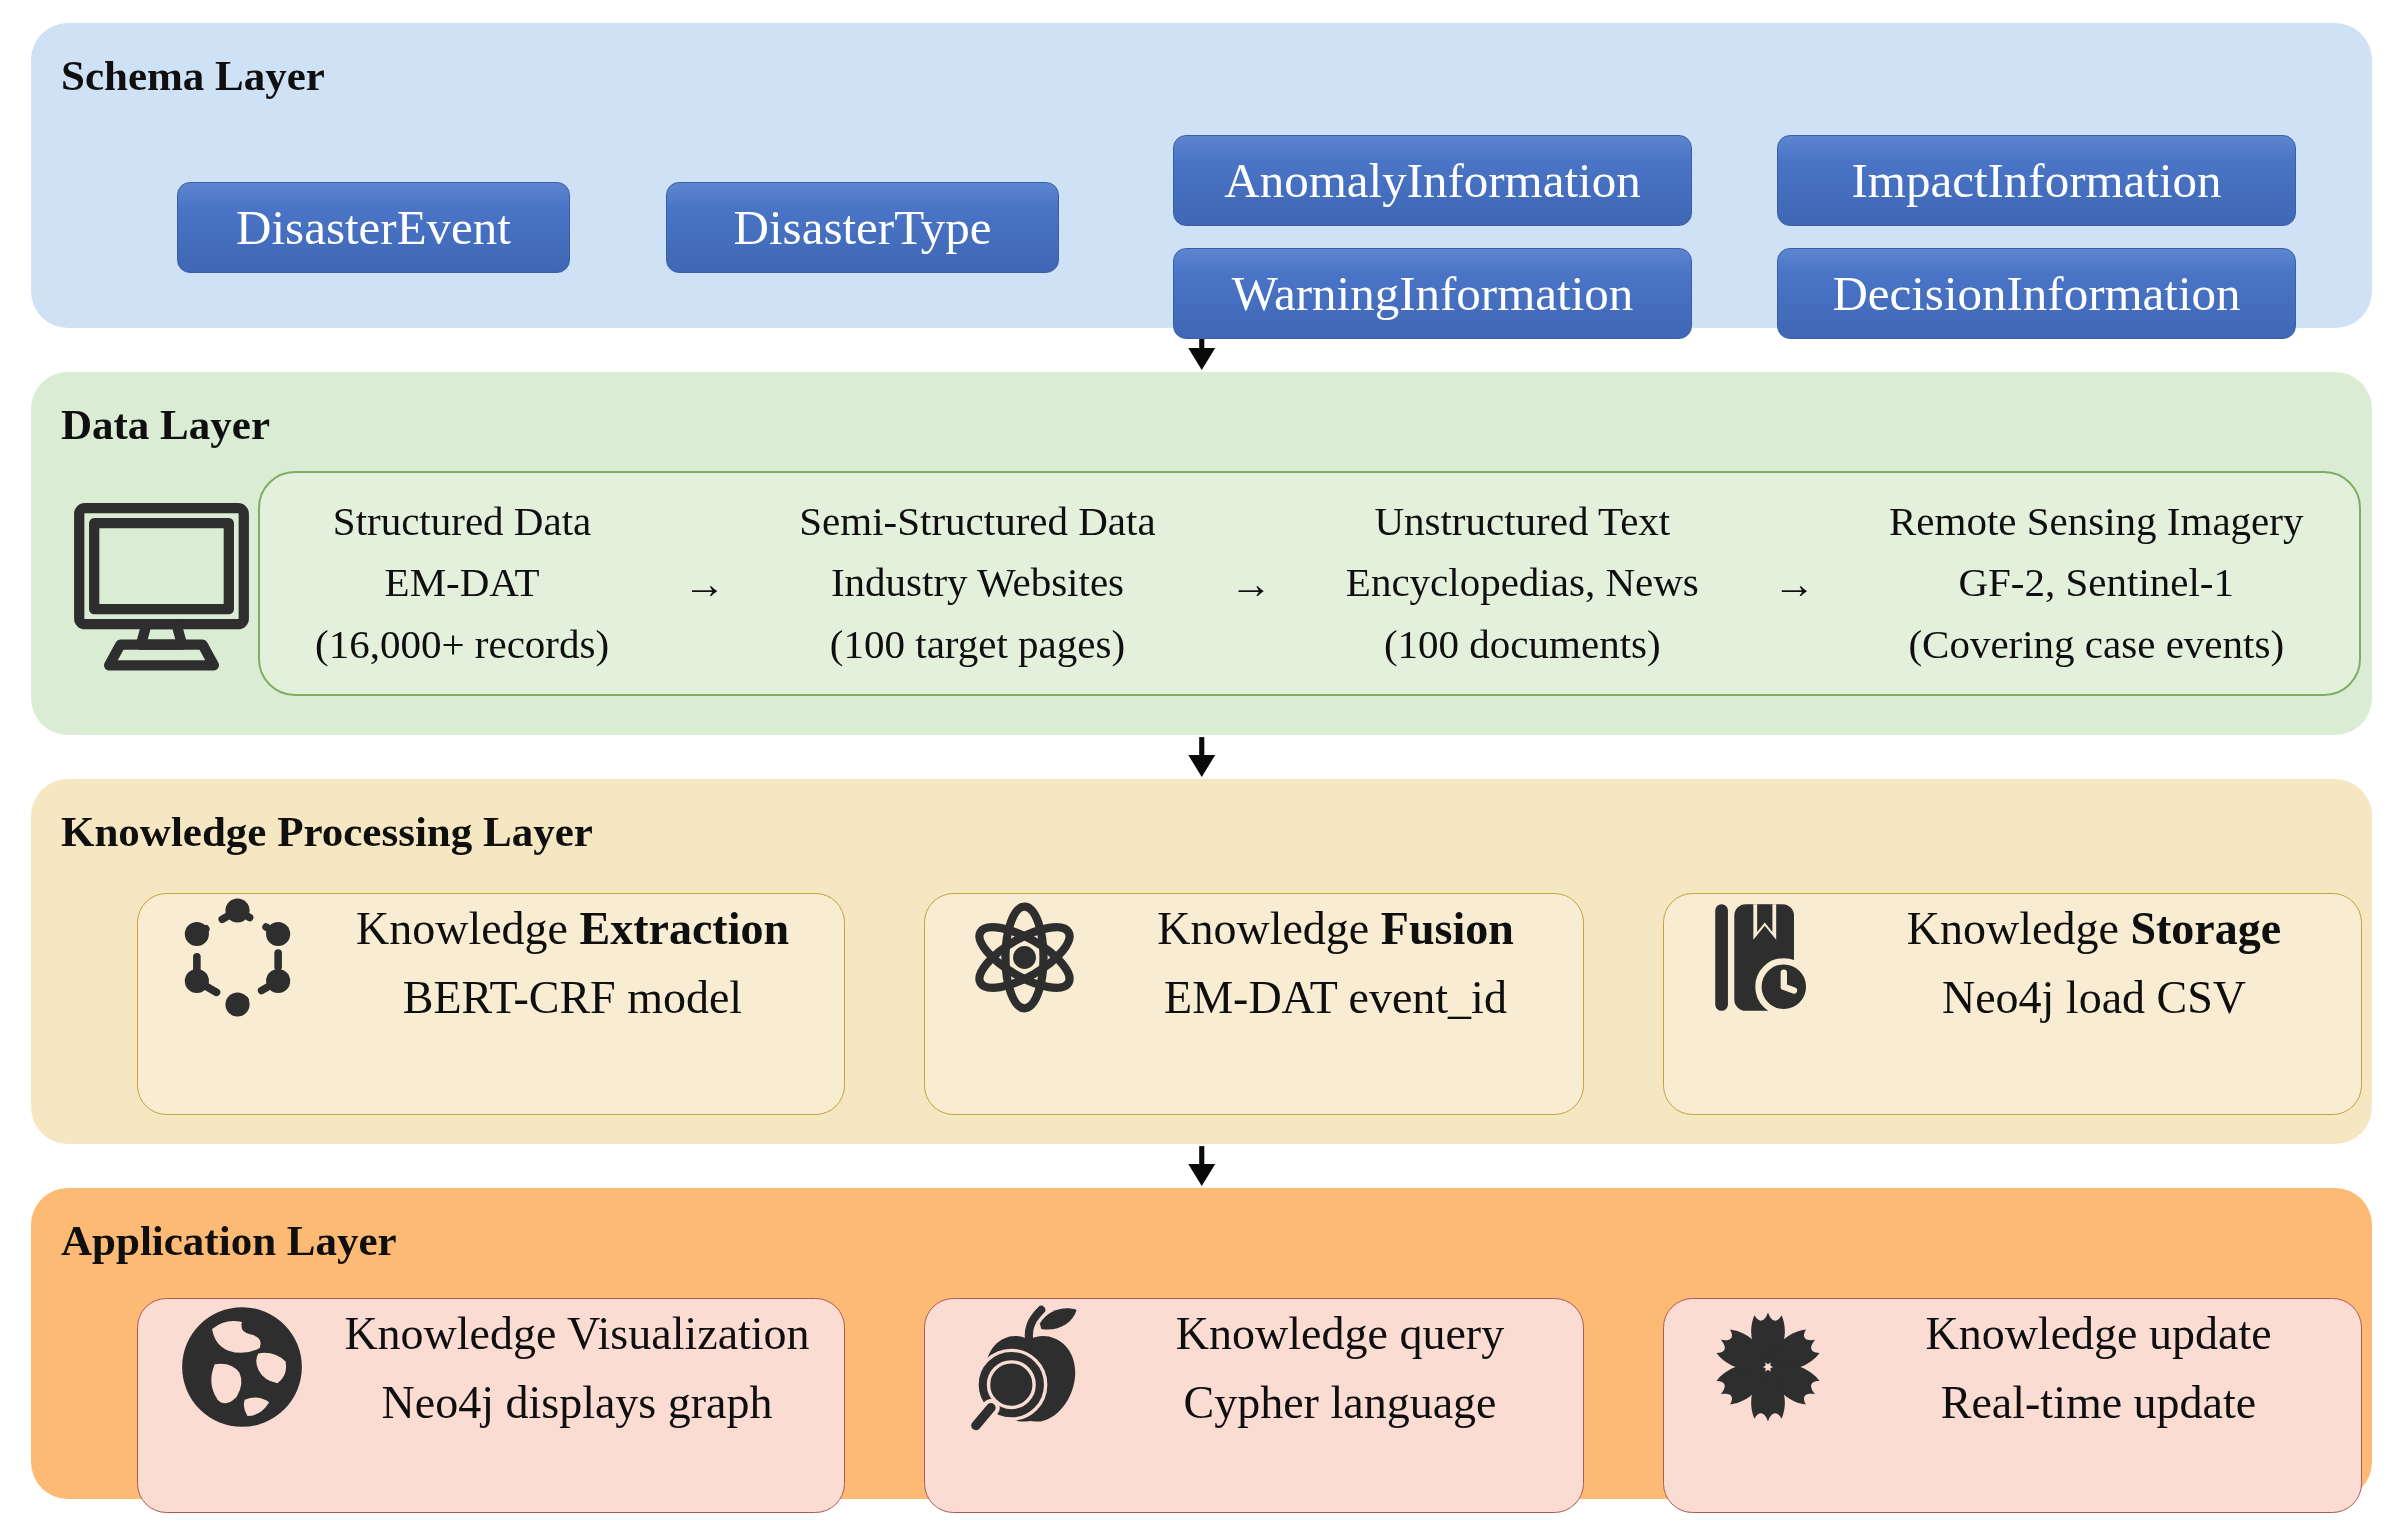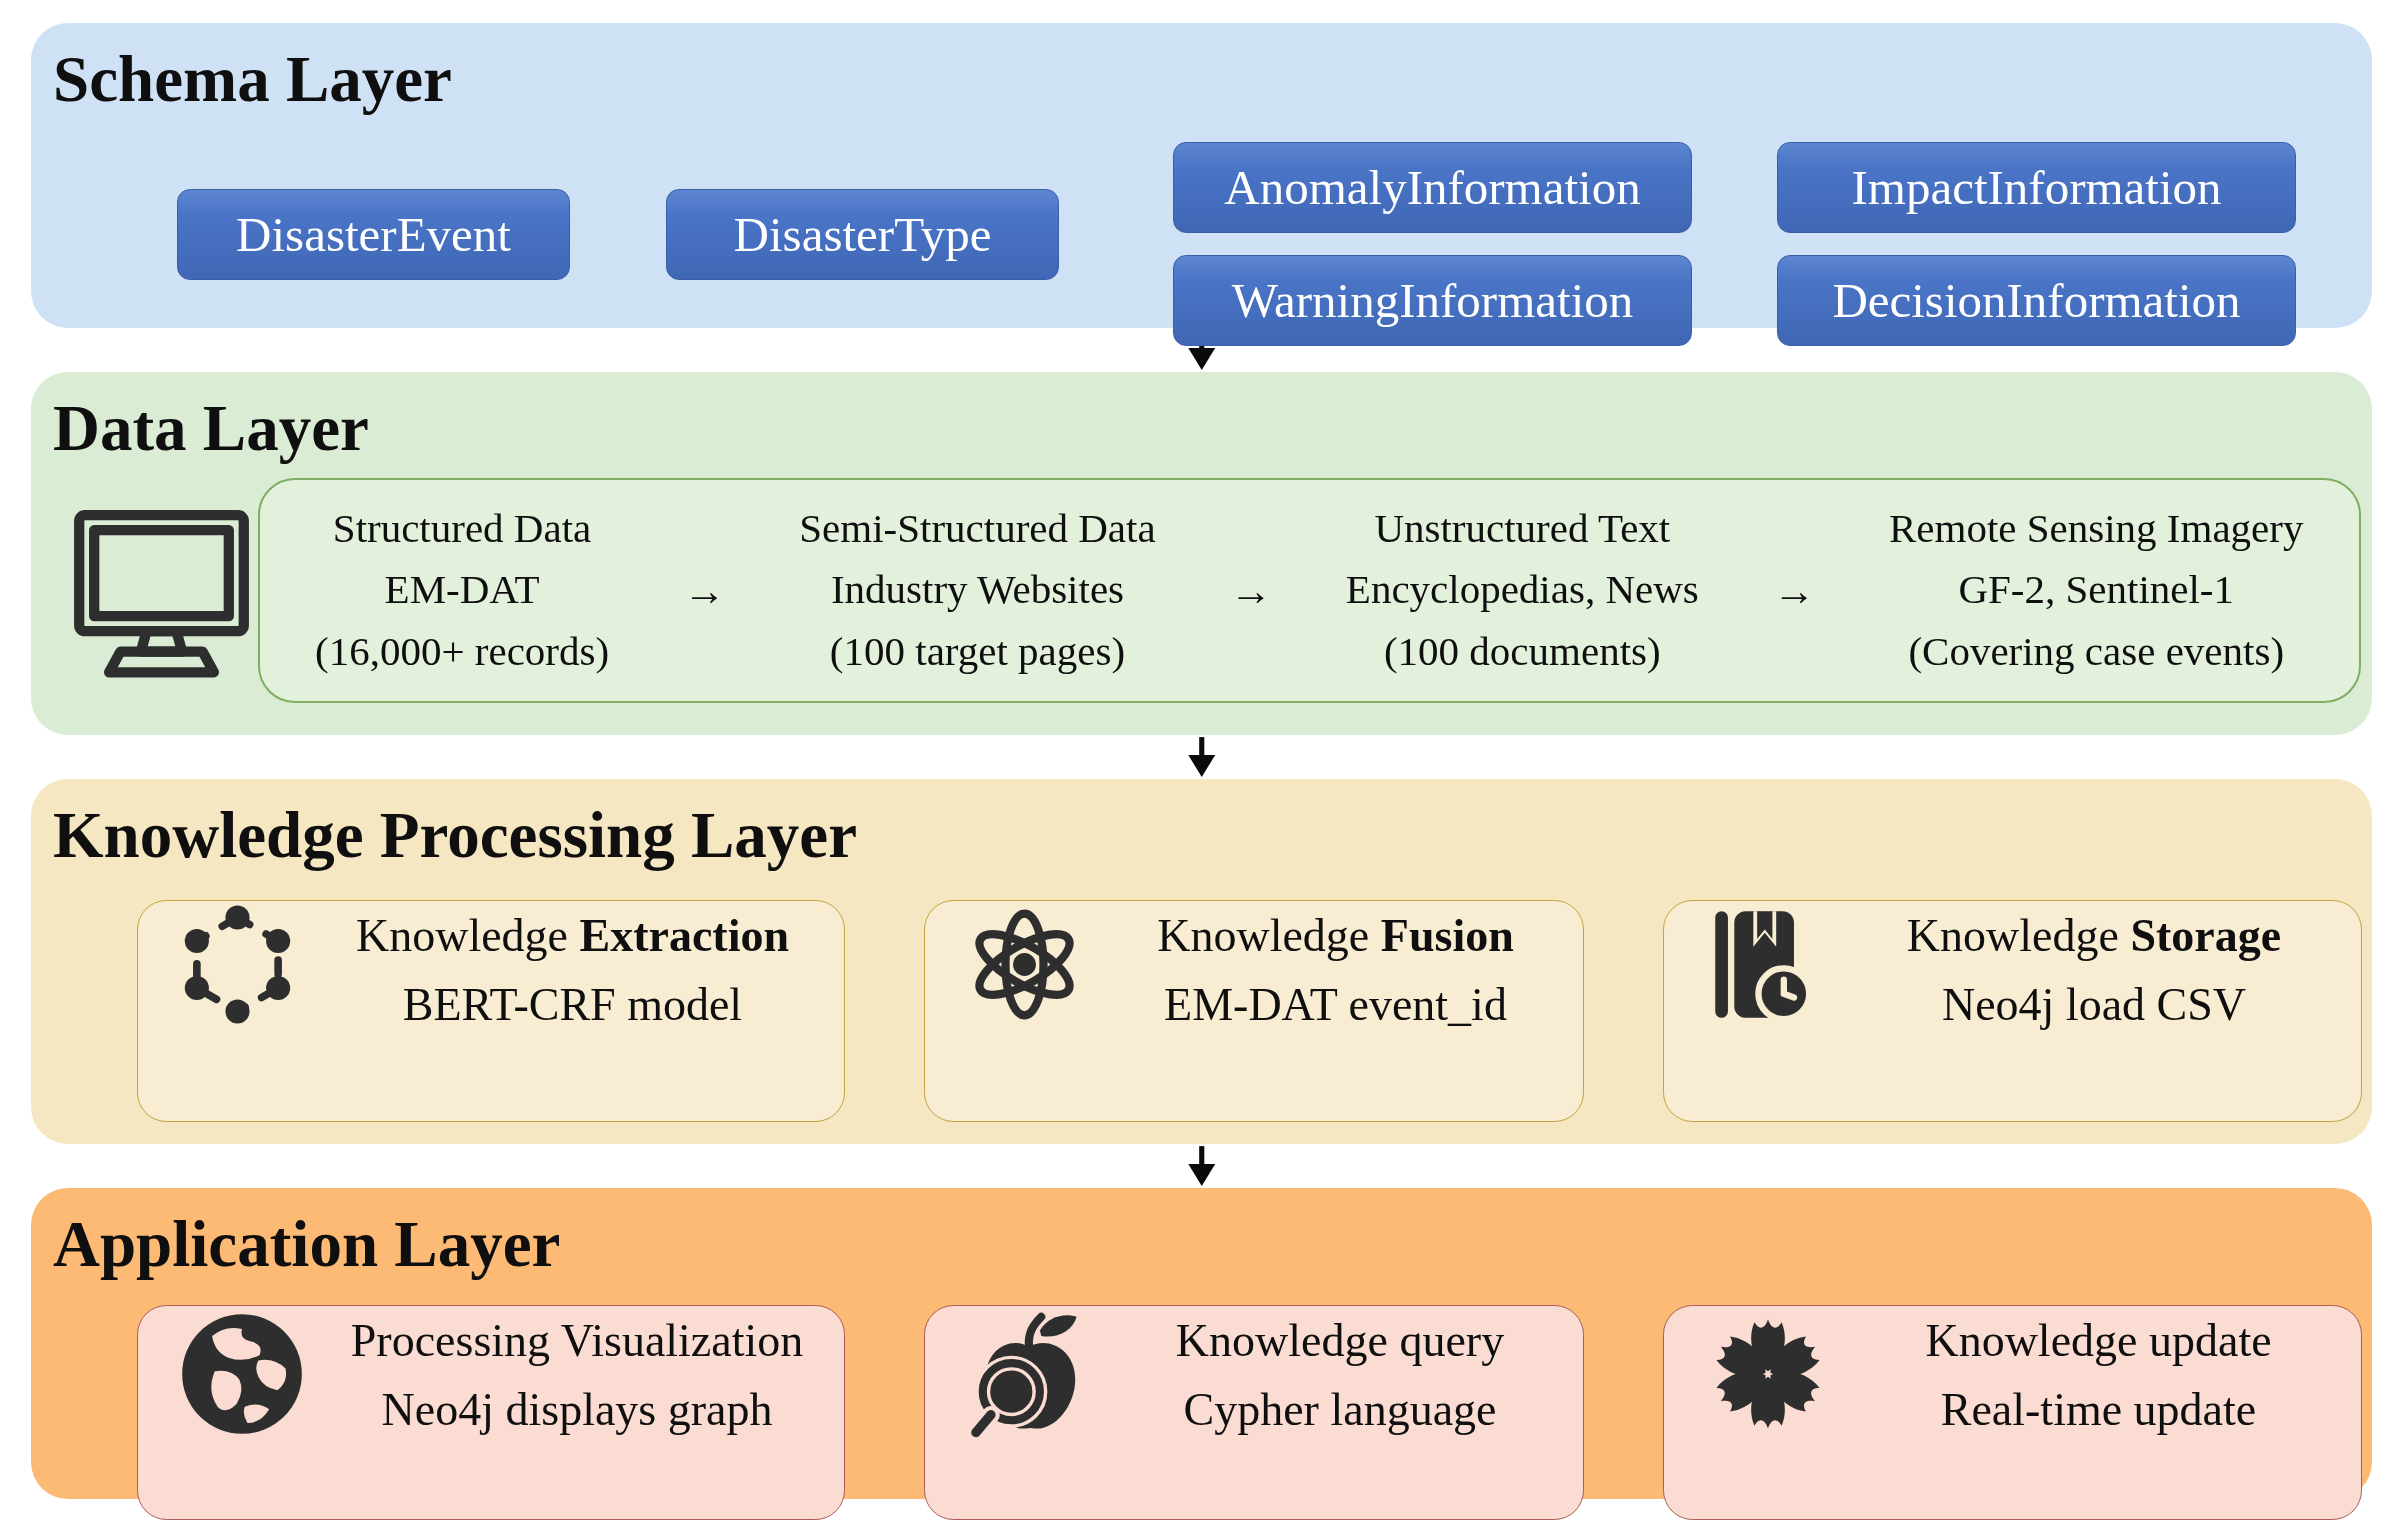--- a/index.html
+++ b/index.html
@@ -23,23 +23,23 @@
     width: 2341px;
     display: flex;
     flex-direction: column;
   }
   .layer {
     border-radius: 37px;
     position: relative;
     box-sizing: border-box;
   }
   .layer-title {
-    margin: 0;
+    margin: 8px;
     padding: 22px 0 0 22px;
-    font-size: 65px;
+    font-size: 43px;
     font-weight: 700;
     line-height: 1.05;
     letter-spacing: 0px;
   }
   
   .layer.schema { background: #cfe1f4; height: 305px; }
   .schema-content {
     display: flex;
     align-items: center;
     padding: 9px 76px 0 146px;
@@ -290,21 +290,21 @@
 
         <div class="card card-1">
           <svg class="card-icon" viewBox="0 0 100 100">
             <circle cx="50" cy="50" r="44" fill="#2e2e2e"></circle>
             <path d="M28 22 Q38 14 50 17 Q48 24 56 26 Q66 28 63 36 Q52 42 40 38 Q30 34 28 22 Z" fill="#fadcd3"></path>
             <path d="M62 40 Q74 38 82 46 Q84 56 76 62 Q66 60 62 52 Q59 45 62 40 Z" fill="#fadcd3"></path>
             <path d="M30 48 Q42 46 48 54 Q52 62 46 72 Q38 80 32 74 Q24 62 30 48 Z" fill="#fadcd3"></path>
             <path d="M52 74 Q62 70 70 76 Q64 86 54 86 Q50 80 52 74 Z" fill="#fadcd3"></path>
           </svg>
           <div class="card-text">
-            <div>Processing Visualization</div>
+            <div>Knowledge Visualization</div>
             <div>Neo4j displays graph</div>
           </div>
         </div>
 
         <div class="card card-2">
           <svg class="card-icon" viewBox="0 0 100 100">
             <path d="M50 30 C36 22 18 32 18 54 C18 74 34 92 48 90 C50 89.5 52 89.5 54 90 C68 92 84 74 84 54 C84 32 64 22 50 30 Z" fill="#2e2e2e"></path>
             <path d="M50 30 C49 20 53 14 59 8" fill="none" stroke="#2e2e2e" stroke-width="6" stroke-linecap="round"></path>
             <path d="M58 18 C64 8 76 5 85 8 C82 18 71 24 59 22 Z" fill="#2e2e2e"></path>
             <circle cx="37" cy="63" r="21" fill="none" stroke="#fadcd3" stroke-width="11"></circle>

